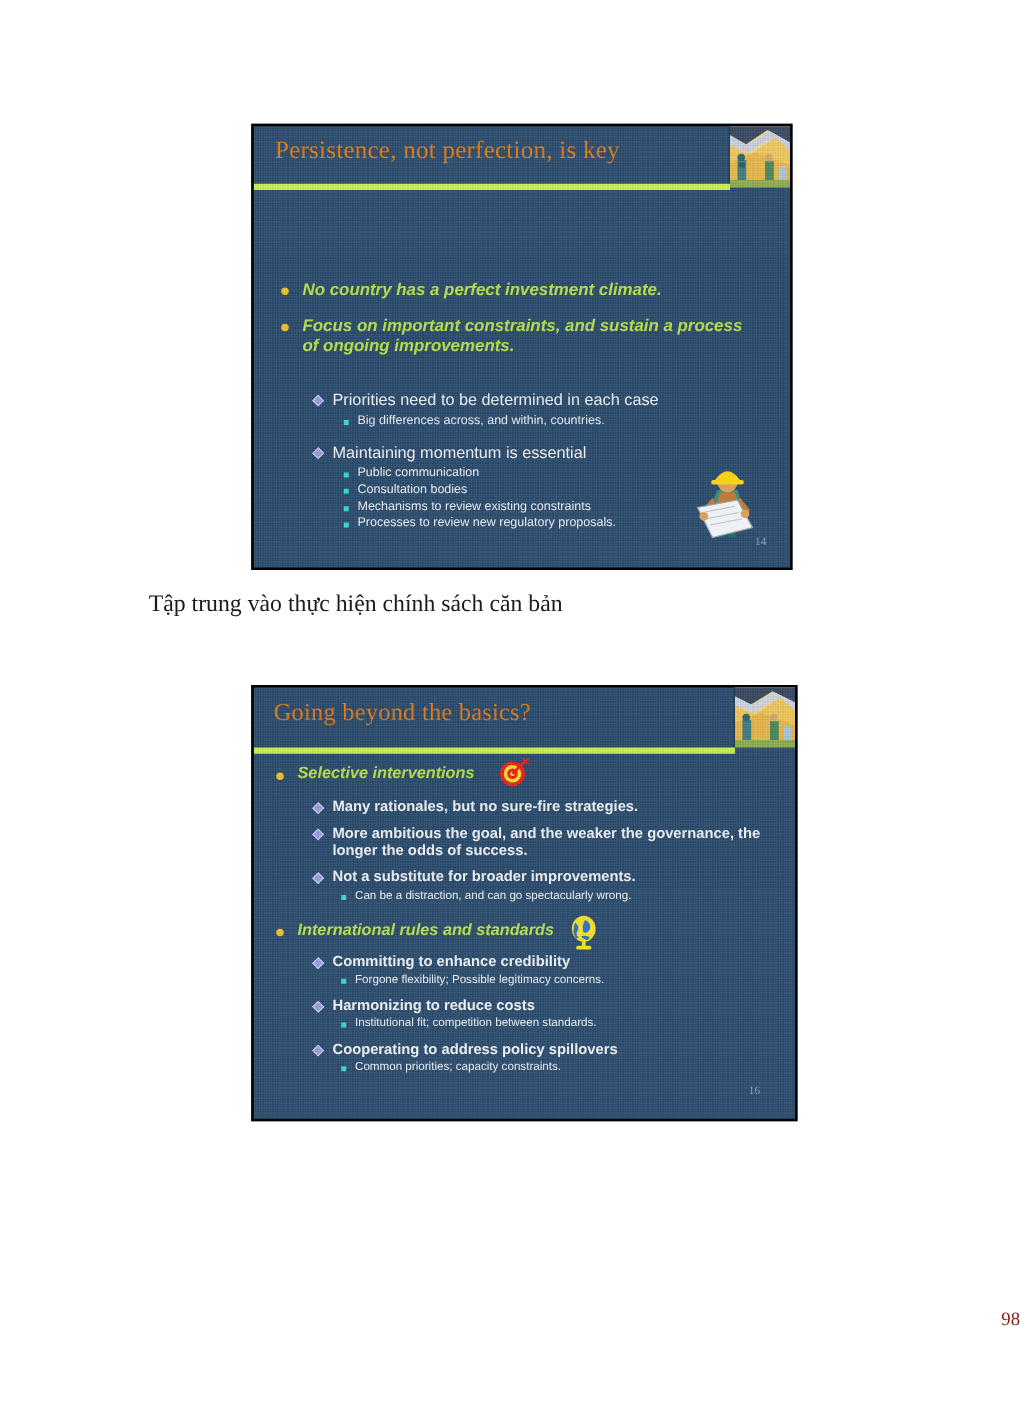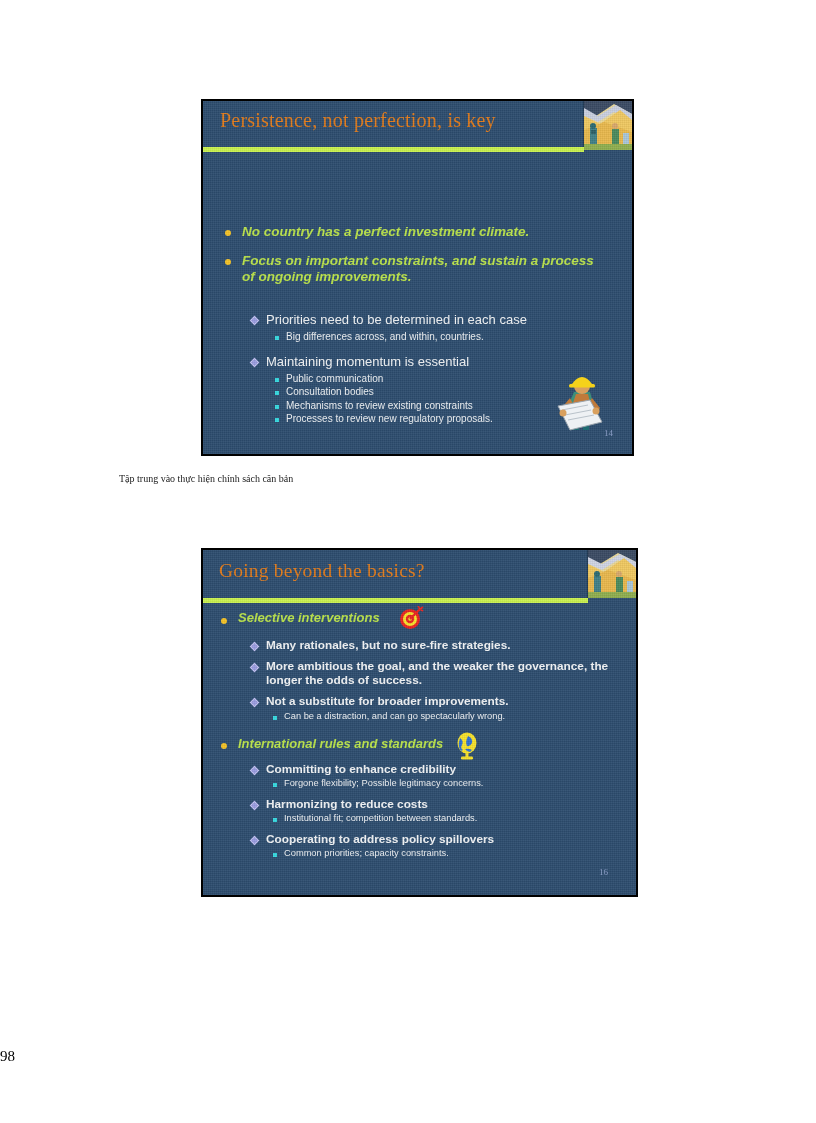--- a/index.html
+++ b/index.html
@@ -196,35 +196,35 @@
     margin-left: 12px;
     margin-bottom: -6px;
   }
 
   
   #caption {
     position: absolute;
     left: 119px;
     top: 473px;
     font-family: "Liberation Serif", serif;
-    font-size: 10px;
+    font-size: 19px;
     color: #1b1b1b;
     white-space: nowrap;
   }
 
   
   #page-number {
     position: absolute;
     left: 0;
     right: 0;
     top: 1048px;
-    text-align: left;
+    text-align: right;
     font-family: "Liberation Serif", serif;
     font-size: 15px;
-    color: #000000;
+    color: #7f1d1d;
   }
 
   .inline-row { display: flex; align-items: center; }
 </style>
 </head>
 <body>
 
 <div class="slide" id="slide-1">
 
   <div class="slide-header">

